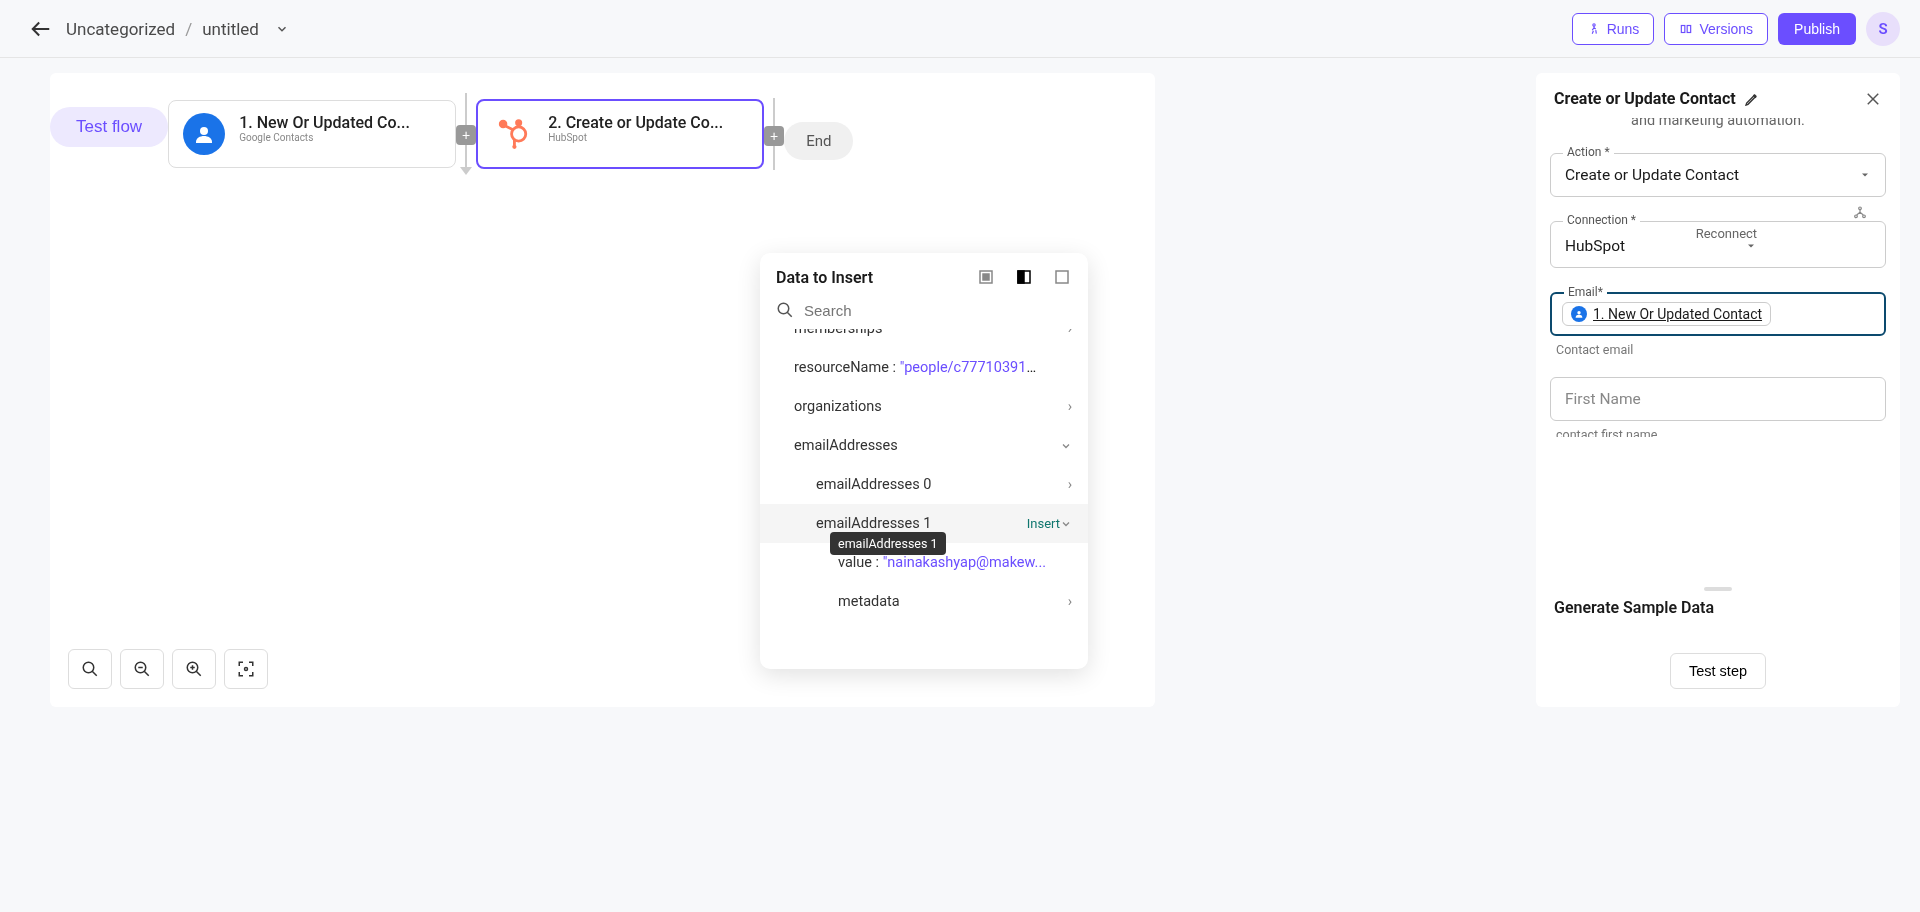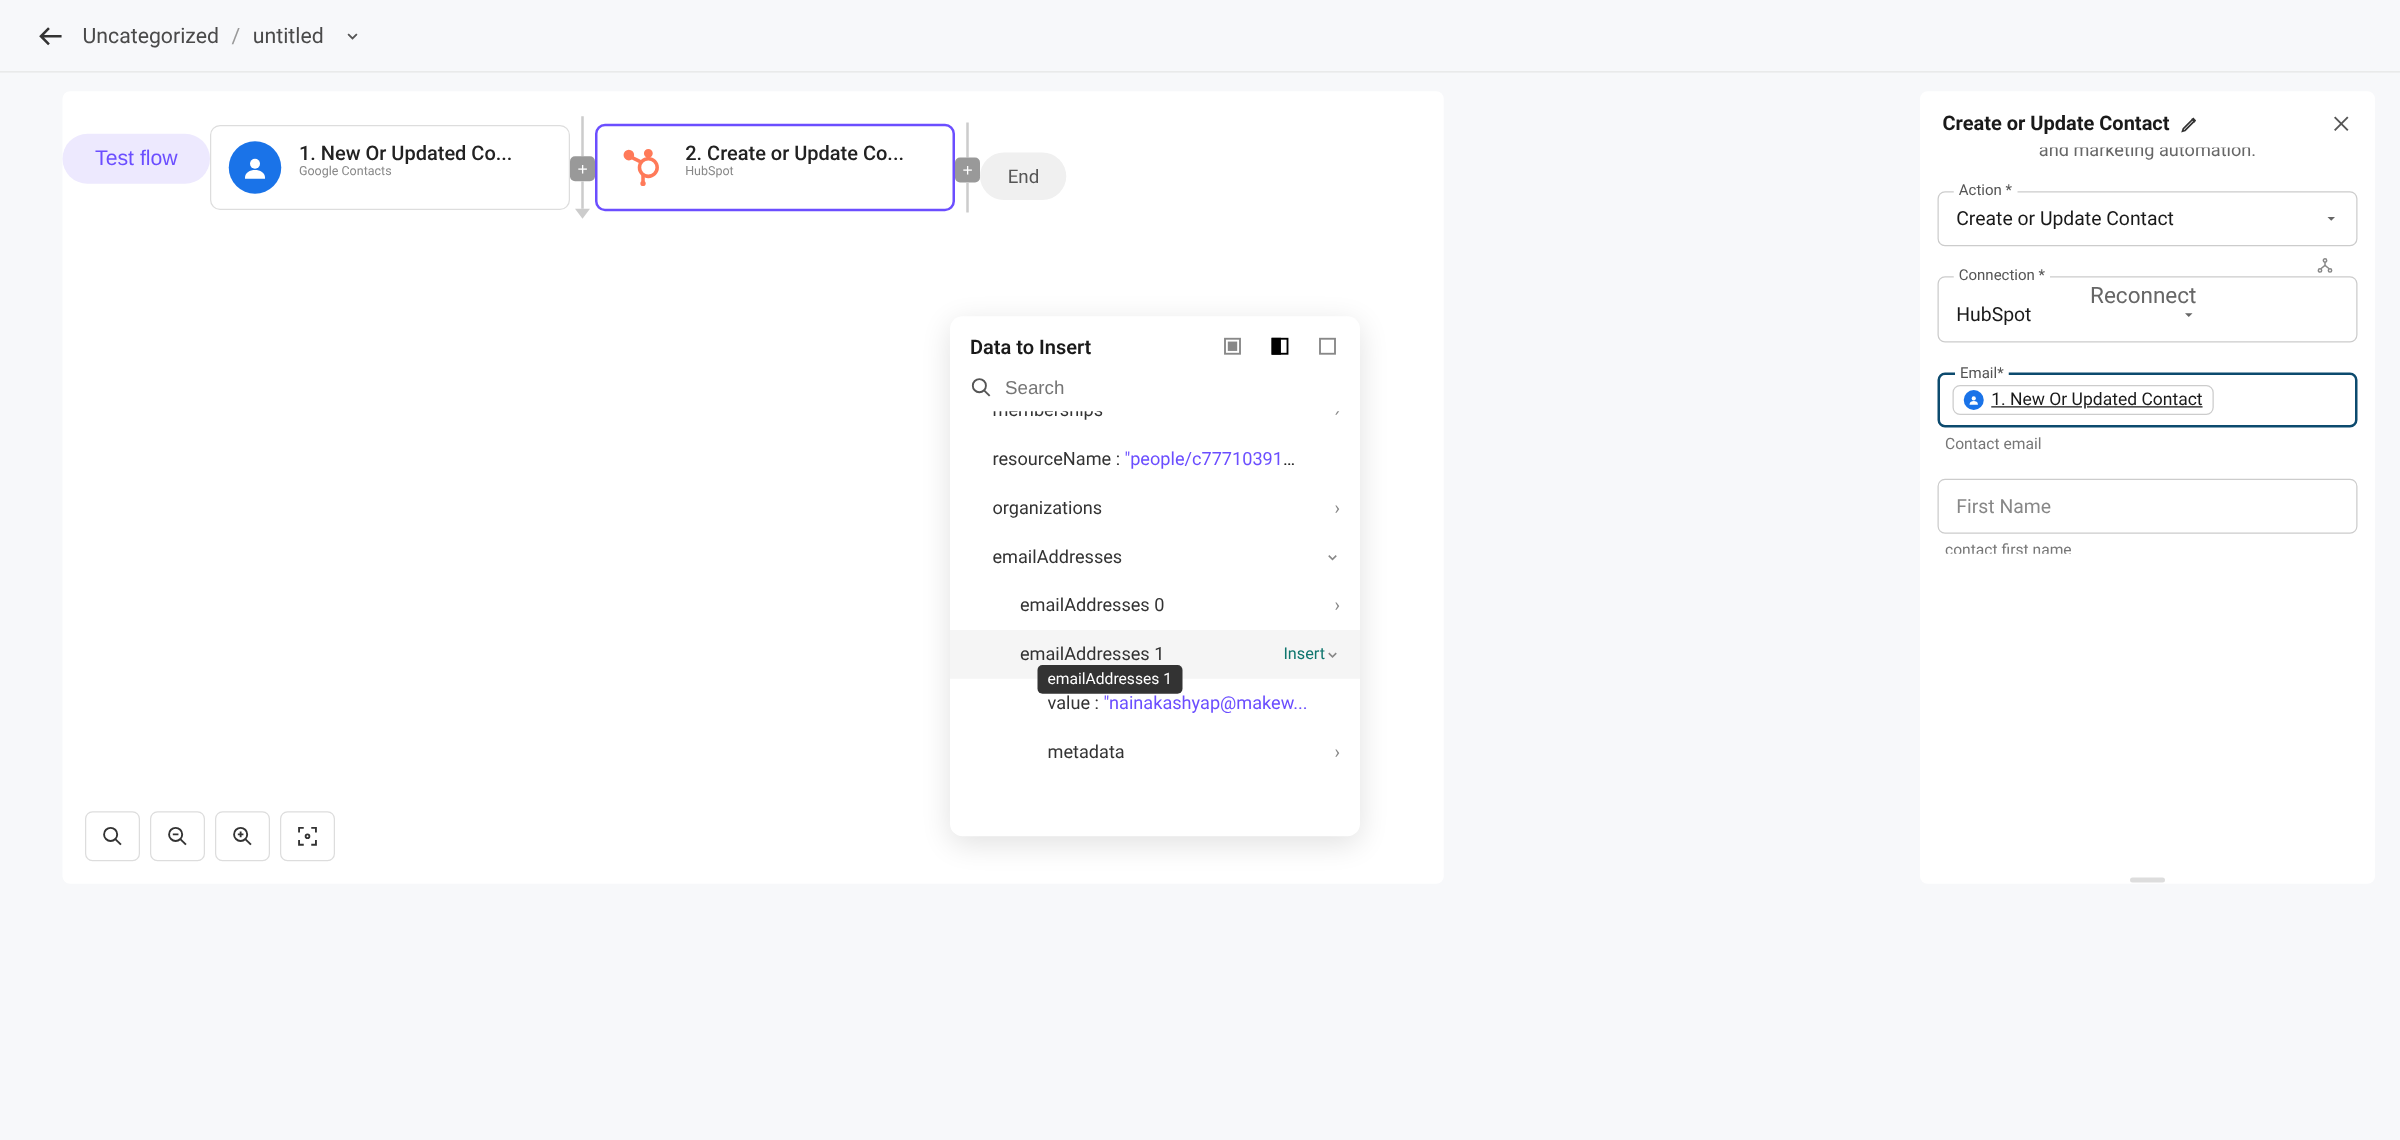--- a/index.html
+++ b/index.html
@@ -61,21 +61,21 @@
 .panel-body::-webkit-scrollbar { width: 12px; }
 .panel-body::-webkit-scrollbar-thumb { background: #bbb; border-radius: 6px; }
 .desc-text { color: #666; font-size: 14.5px; text-align: center; margin-top: -6px; margin-bottom: 24px; padding: 0 8px;}
 .field { position: relative; border: 1px solid #ccc; border-radius: 6px; margin-bottom: 24px; }
 .field.focused { border: 2px solid #0c4a6e; text-decoration: underline; }
 .field-label { position: absolute; top: -9px; left: 12px; background: #fff; padding: 0 4px; font-size: 12px; color: #555; }
 .field-content { padding: 12px 14px; display: flex; align-items: center; justify-content: space-between; font-size: 15.5px; }
 .field-helper { font-size: 12.5px; color: #777; margin-top: -18px; margin-bottom: 20px; padding-left: 6px; }
 .chip { display: inline-flex; align-items: center; gap: 6px; border: 1px solid #ccc; border-radius: 6px; padding: 3px 8px; font-size: 14px; }
 .chip-icon { width: 16px; height: 16px; background: #1a73e8; border-radius: 50%; display: flex; align-items: center; justify-content: center; }
-.reconnect { font-size: 18px; color: #666; }
+.reconnect { font-size: 13px; color: #666; }
 .tree-toggle-icon { color: #888; position: absolute; right: 18px; top: -16px; cursor: pointer;}
 .resize-handle { height: 6px; display: flex; justify-content: center; align-items: center;}
 .resize-bar { width: 28px; height: 4px; background: #ddd; border-radius: 2px;}
 .panel-footer { padding: 6px 18px 18px; }
 .gen-sample { font-size: 16px; font-weight: 600; margin-bottom: 36px; }
 .test-step-wrap { text-align: center; }
 .test-step-btn { border: 1px solid #ddd; background: #fff; border-radius: 6px; padding: 9px 18px; font-size: 14.5px; cursor: pointer; }
 .conn-wrap { position: relative; }
 svg { display: block; }
 </style>
@@ -92,20 +92,38 @@
     <div class="breadcrumb">
       <span>Uncategorized</span>
       <span class="sep">/</span>
       <span>untitled</span>
       <span class="chevron-down">
         <svg width="14" height="14" viewBox="0 0 24 24" fill="none" stroke="#555" stroke-width="2.5">
             <path d="M6 9l6 6 6-6"></path>
           </svg>
       </span>
     </div>
+  </div>
+  <div class="header-right">
+    <button class="btn-outline">
+      <svg width="14" height="14" viewBox="0 0 24 24" fill="none" stroke="#6b4eff" stroke-width="2">
+          <circle cx="12" cy="5" r="2"></circle>
+          <path d="M12 7v3l-3 4m3-4l3 2m-6 8l2-5m5 5l-1-6"></path>
+        </svg>
+      <span>Runs</span>
+    </button>
+    <button class="btn-outline">
+      <svg width="14" height="14" viewBox="0 0 24 24" fill="none" stroke="#6b4eff" stroke-width="2">
+          <rect x="4" y="6" width="6" height="12"></rect>
+          <rect x="14" y="6" width="6" height="12"></rect>
+        </svg>
+      <span>Versions</span>
+    </button>
+    <button class="btn-primary">Publish</button>
+    <div class="avatar">S</div>
   </div>
 </div>
 
 <div class="main">
   <div class="canvas">
     <div class="flow">
       <button class="test-flow-btn">Test flow</button>
 
       <div class="node">
         <div class="node-icon google">
@@ -339,14 +357,20 @@
       <div class="field-helper">Contact email</div>
 
       <div class="field">
         <div class="field-content" style="color:#888">First Name</div>
       </div>
       <div class="field-helper" style="overflow:hidden;height:10px">contact first name</div>
     </div>
     <div class="resize-handle">
         <div class="resize-bar"></div>
       </div>
+    <div class="panel-footer">
+      <div class="gen-sample">Generate Sample Data</div>
+      <div class="test-step-wrap">
+        <button class="test-step-btn">Test step</button>
+      </div>
+    </div>
   </div>
 </div>
 
 </body></html>

